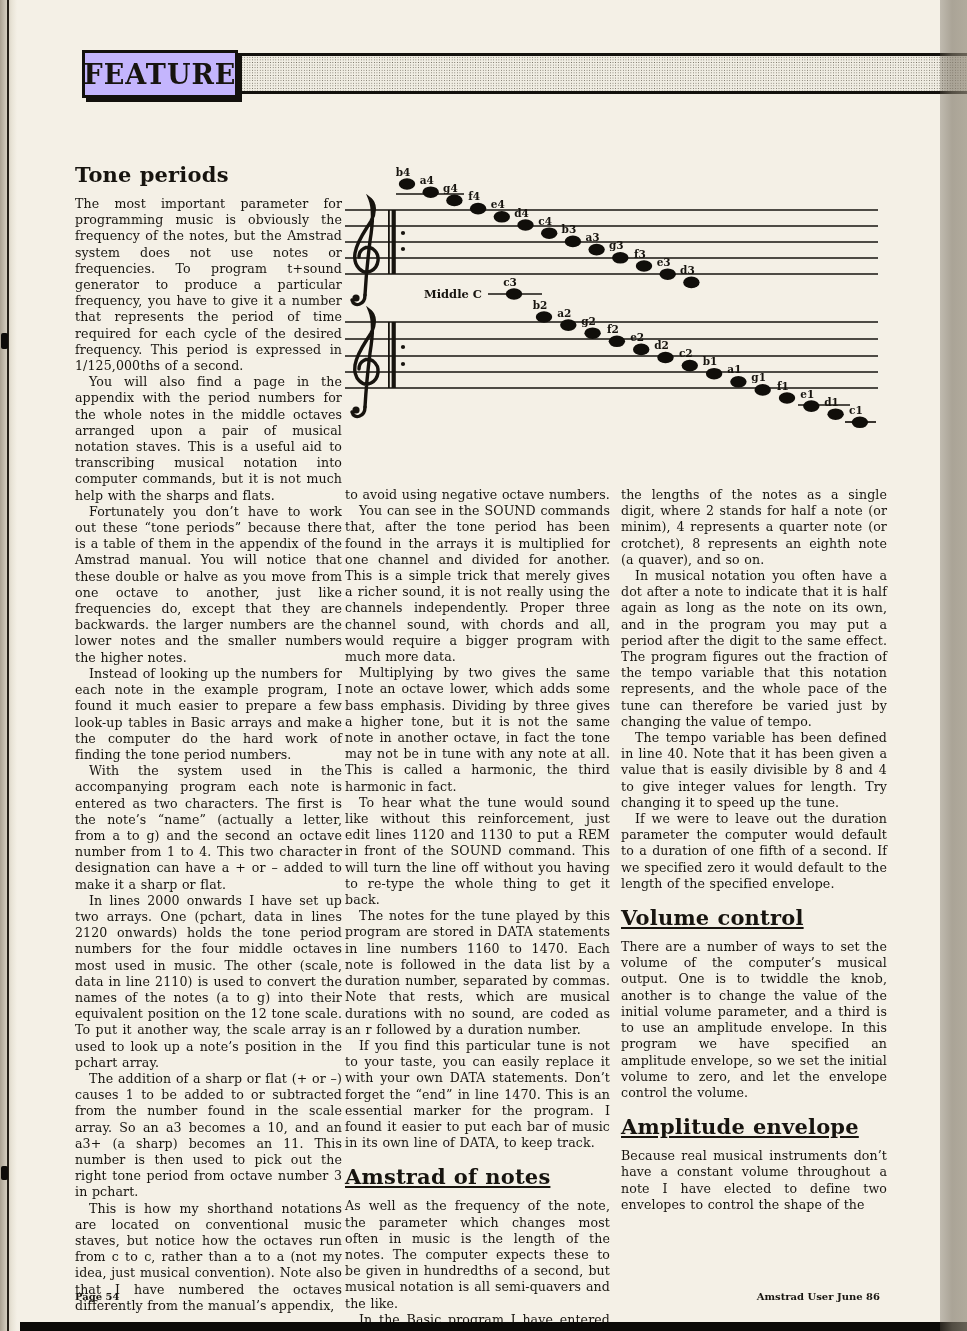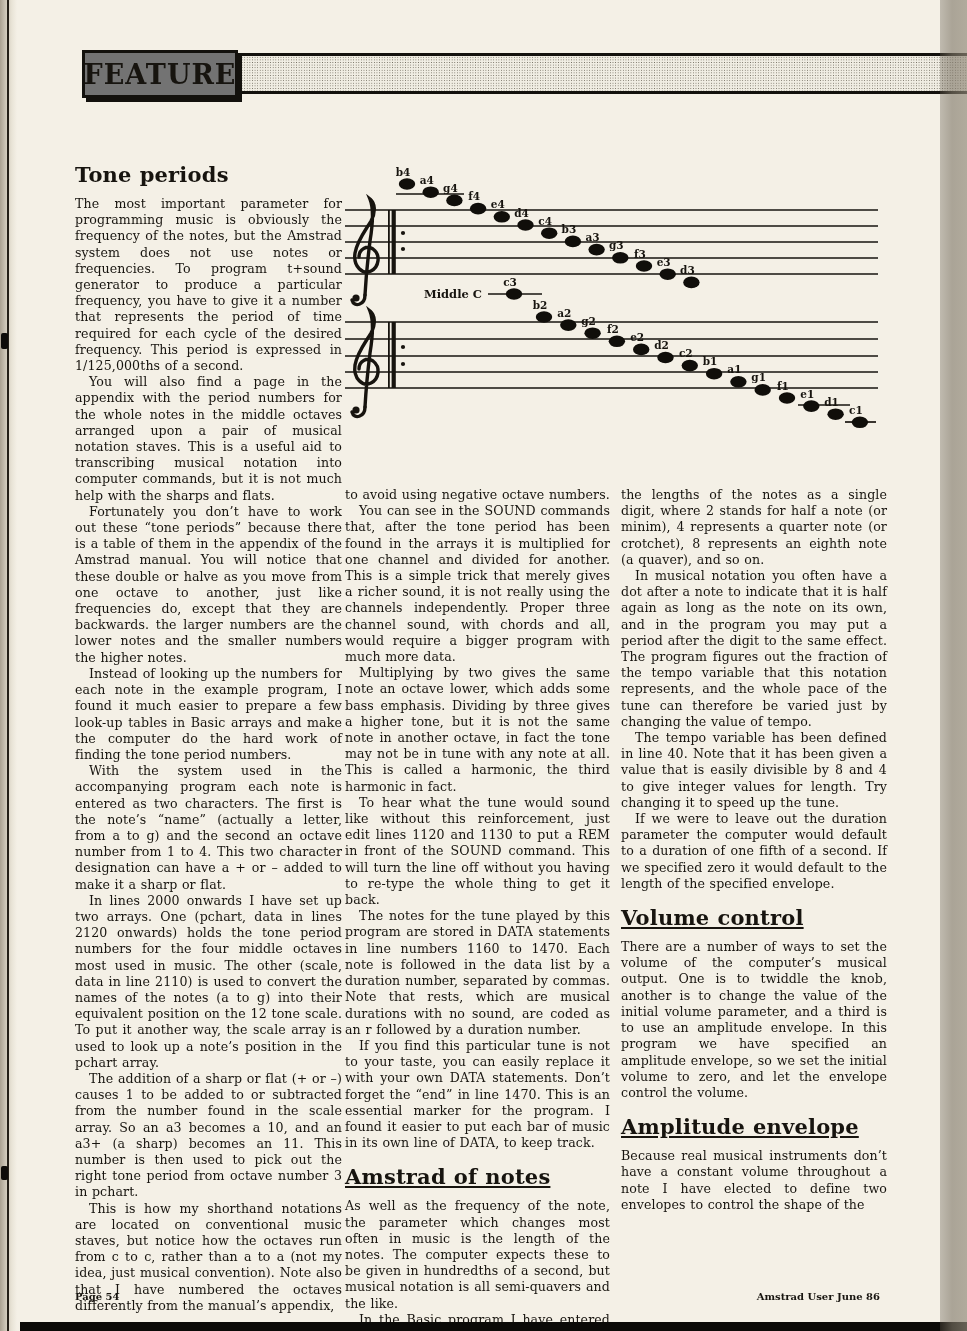--- a/index.html
+++ b/index.html
@@ -17,21 +17,21 @@
   .edge-right{position:absolute;left:940px;top:0;width:27px;height:1331px;z-index:9;
     background:linear-gradient(to right,rgba(94,86,72,.35),rgba(125,117,102,.62) 45%,rgba(146,138,122,.68));}
   .bottom-bar{position:absolute;left:20px;top:1322px;width:947px;height:9px;background:#0b0a07;z-index:8;}
   
   .banner-strip{position:absolute;left:150px;top:53px;width:817px;height:41px;z-index:1;
     background-color:#f0ede3;
     background-image:radial-gradient(#6e695c 0.7px,transparent 0.85px);
     background-size:2.6px 2.6px;
     border-top:3px solid #13110d;border-bottom:3px solid #13110d;box-sizing:border-box;}
   .feature-box{position:absolute;left:82px;top:50px;width:150px;height:42px;z-index:2;
-    background:#737373;border:3px solid #13110d;box-shadow:4px 4px 0 #13110d;
+    background:#c4b5fd;border:3px solid #13110d;box-shadow:4px 4px 0 #13110d;
     display:flex;align-items:center;justify-content:center;}
   .feature-box span{font-weight:bold;font-size:27px;letter-spacing:1px;line-height:1;}
   
   .col{position:absolute;text-align:justify;font-size:12.6px;line-height:16.2px;
     letter-spacing:.1px;word-spacing:.5px;}
   .col p{margin:0;text-indent:14px;}
   .col p.cont{text-indent:0;}
   .col h2.col-heading{font-size:21px;line-height:24px;margin:0 0 9px 0;font-weight:bold;
     letter-spacing:.2px;text-indent:0;text-align:left;}
   .col h2.col-heading:not(:first-child){margin-top:14px;text-decoration:underline;}

